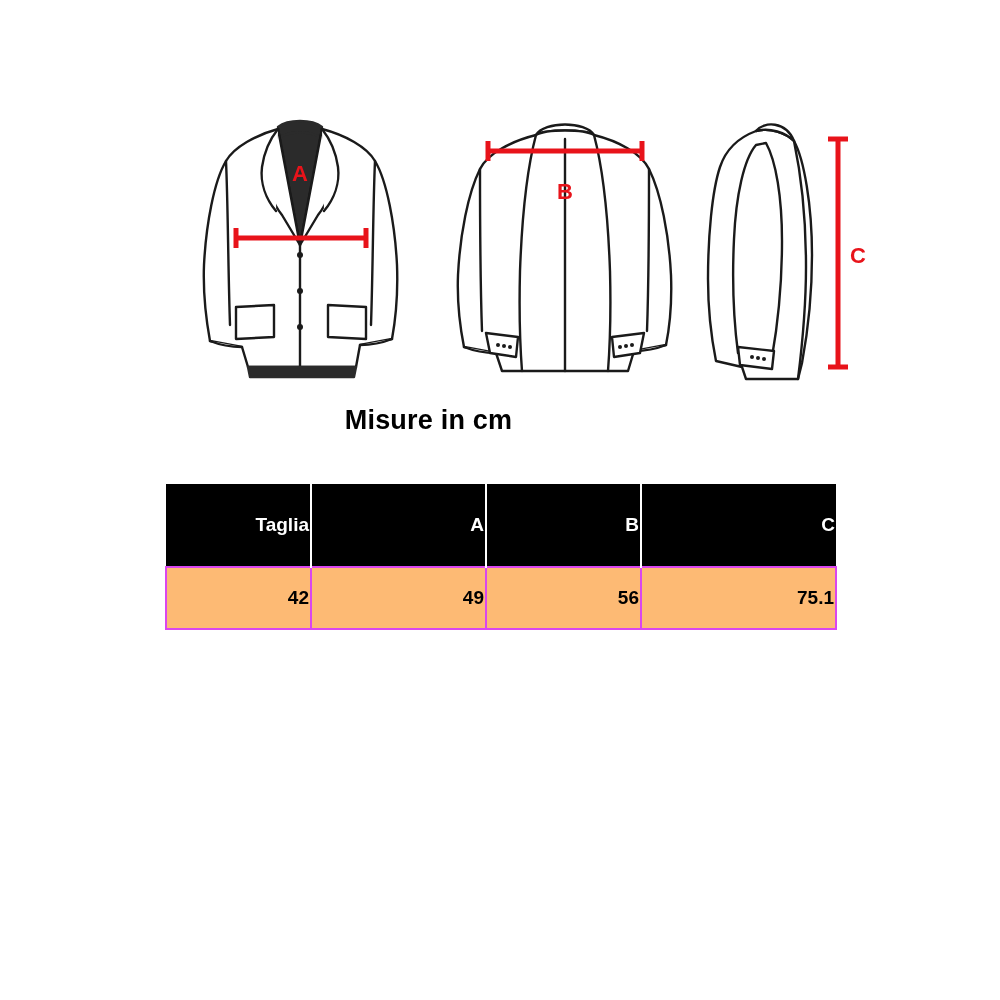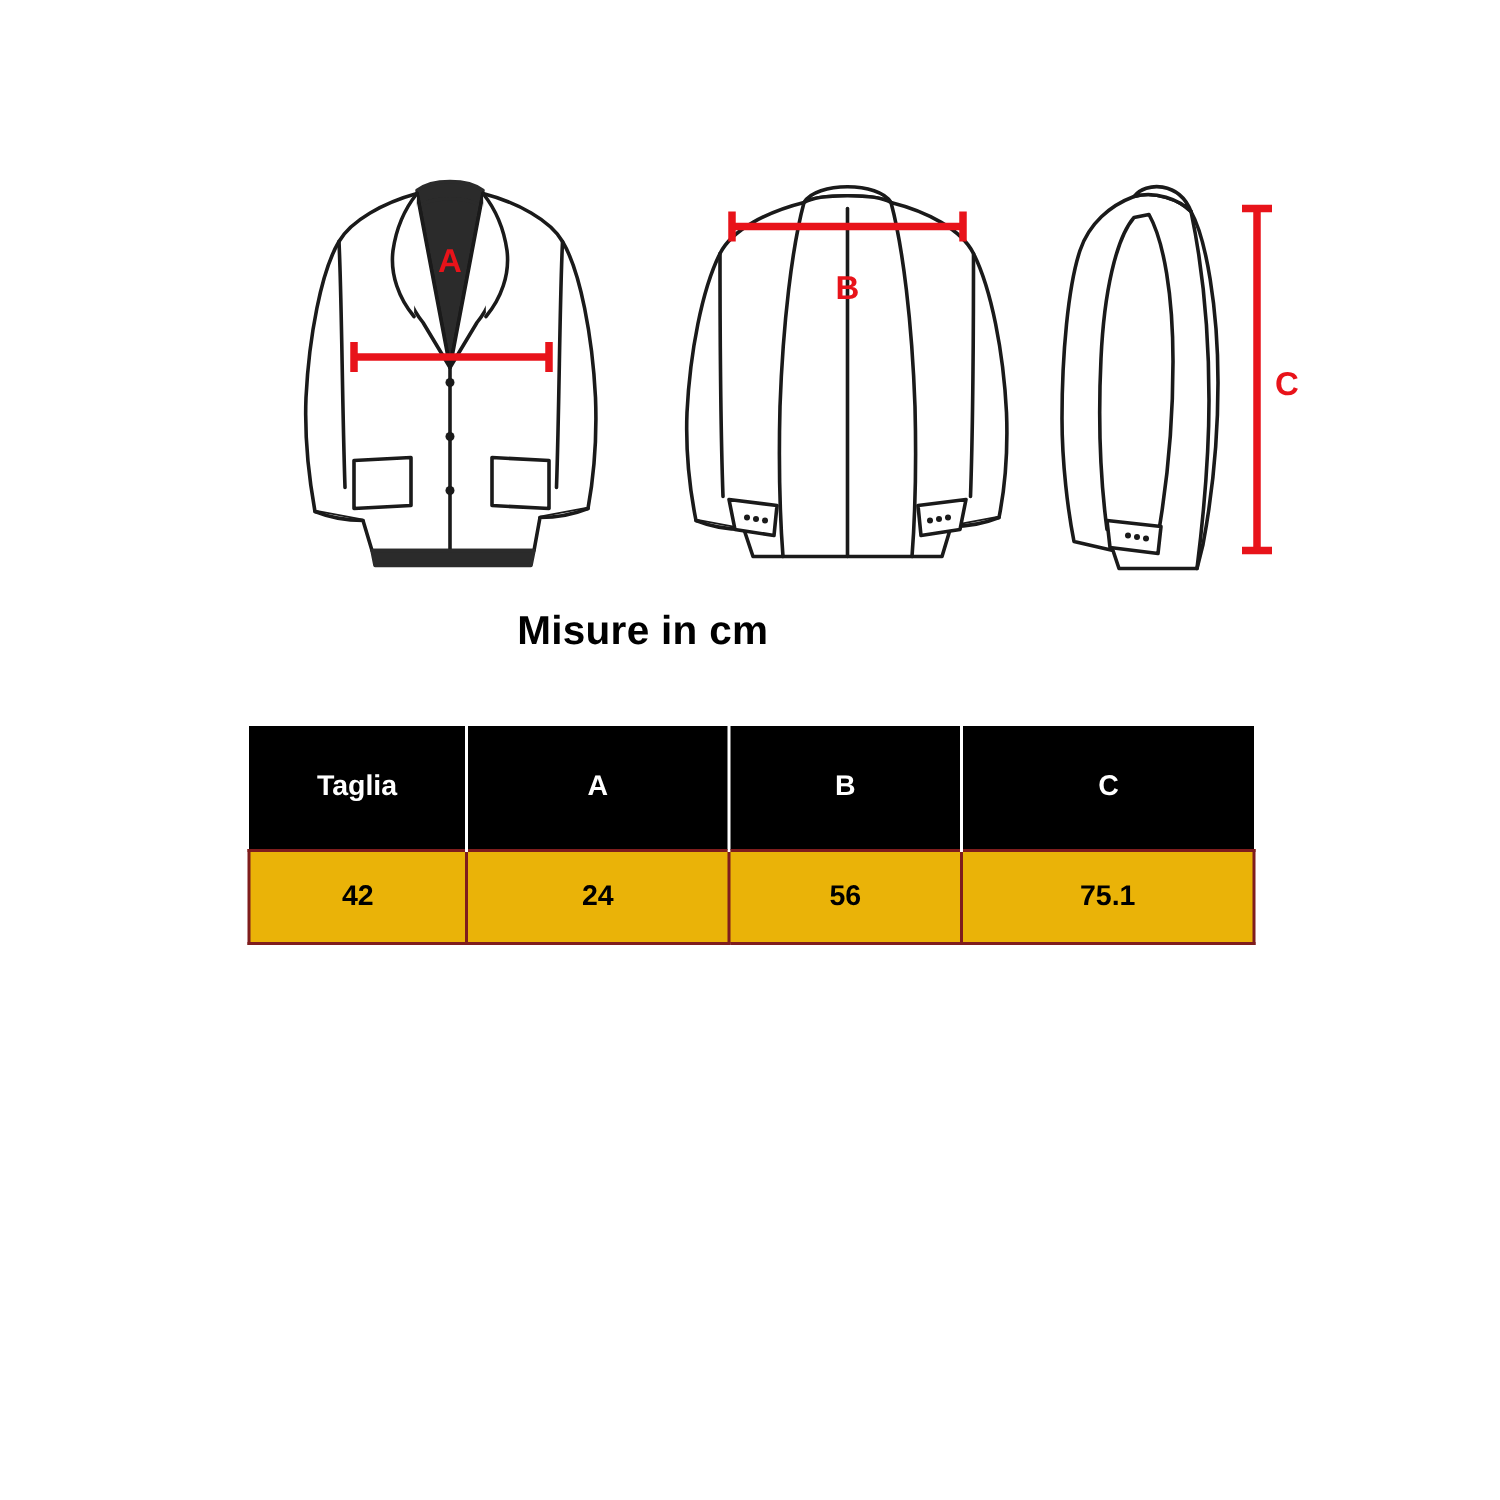--- a/index.html
+++ b/index.html
@@ -56,36 +56,36 @@
   .size-table {
     position: absolute;
     left: 165px;
     top: 484px;
     width: 670px;
     border-collapse: collapse;
     table-layout: fixed;
   }
   .size-table th,
   .size-table td {
-    text-align: center;
+    text-align: right;
     font-size: 19px;
     font-weight: bold;
   }
   .size-table thead th {
     background: #000000;
     color: #ffffff;
     height: 80px;
     border: none;
   }
   .size-table thead th + th { border-left: 2px solid #ffffff; }
   .size-table tbody td {
-    background: #eab308;
+    background: #fdba74;
     color: #000000;
     height: 58px;
-    border: 2px solid #7f1d1d;
+    border: 2px solid #d946ef;
   }
   .col-1 { width: 145px; }
   .col-2 { width: 175px; }
   .col-3 { width: 155px; }
   .col-4 { width: 195px; }
 </style>
 </head>
 <body>
 
 <div class="sheet">
@@ -217,20 +217,20 @@
       <tr>
         <th>Taglia</th>
         <th>A</th>
         <th>B</th>
         <th>C</th>
       </tr>
     </thead>
     <tbody>
       <tr>
         <td>42</td>
-        <td>24</td>
+        <td>49</td>
         <td>56</td>
         <td>75.1</td>
       </tr>
     </tbody>
   </table>
 
 </div>
 
 </body></html>

